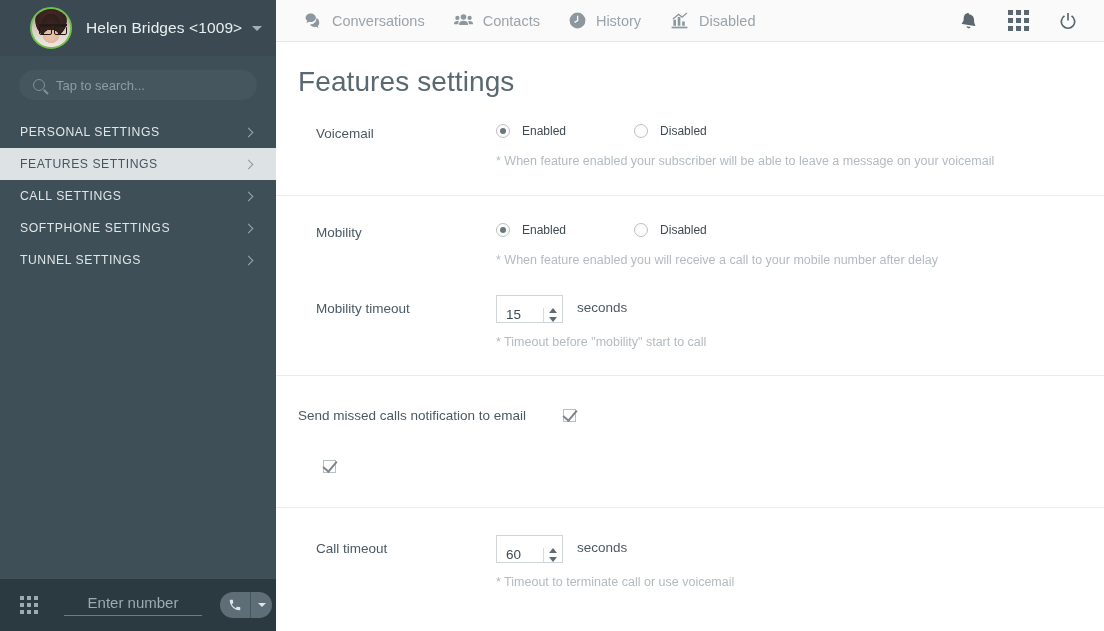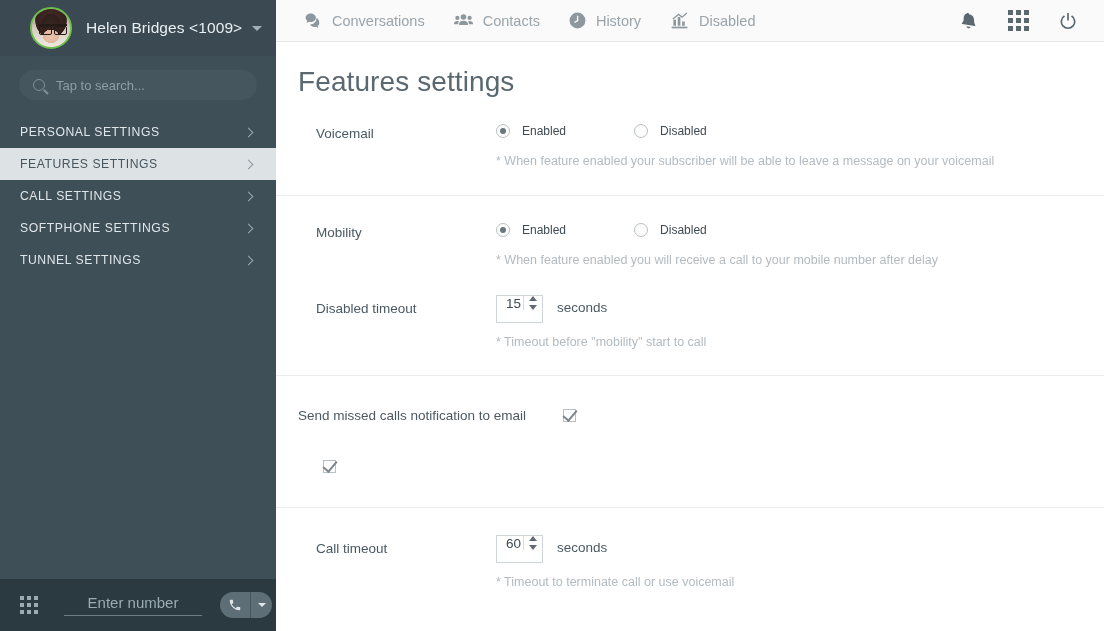--- a/index.html
+++ b/index.html
@@ -192,22 +192,22 @@
     flex: 0 0 14px;
   }
   .radio.checked:after {
     content:""; width: 6px; height: 6px; border-radius: 50%;
     background: #6b767c;
   }
   .radio-lbl { margin-left: 12px; font-size: 12px; color: #3f4a51; }
   .hint { font-size: 12.5px; color: #b3bbc0; }
 
   .spinner {
-    width: 47px; height: 28px; border: 1px solid #cfd4d7;
-    background: #fff; display: flex; align-items: flex-start;
+    width: 67px; height: 28px; border: 1px solid #cfd4d7;
+    background: #fff; display: flex; align-items: flex-end;
   }
   .spinner input {
     flex: 1 1 auto; width: 100%; border: 0; outline: none;
     font-size: 13.5px; color: #3f4a51; padding-left: 9px;
     font-family: "Liberation Sans", sans-serif; background: transparent;
   }
   .spin-btns {
     width: 19px; flex: 0 0 19px; border-left: 1px solid #d8dcdf;
     display: flex; flex-direction: column;
     align-items: center; justify-content: center; gap: 4px; cursor: pointer;
@@ -404,21 +404,21 @@
             </div>
             <div class="radio-opt">
               <span class="radio"></span>
               <span class="radio-lbl">Disabled</span>
             </div>
           </div>
         </div>
         <div class="hint" style="margin:13px 0 0 198px;">* When feature enabled you will receive a call to your mobile number after delay</div>
 
         <div class="row" style="margin-top:28px;">
-          <div class="row-label" style="padding-top:6px;">Disabled timeout</div>
+          <div class="row-label" style="padding-top:6px;">Mobility timeout</div>
           <div class="spinner">
             <input type="text" value="15" style="">
             <div class="spin-btns">
               <span class="spin-up"></span>
               <span class="spin-dn"></span>
             </div>
           </div>
           <div class="unit">seconds</div>
         </div>
         <div class="hint" style="margin:12px 0 0 198px;">* Timeout before "mobility" start to call</div>

